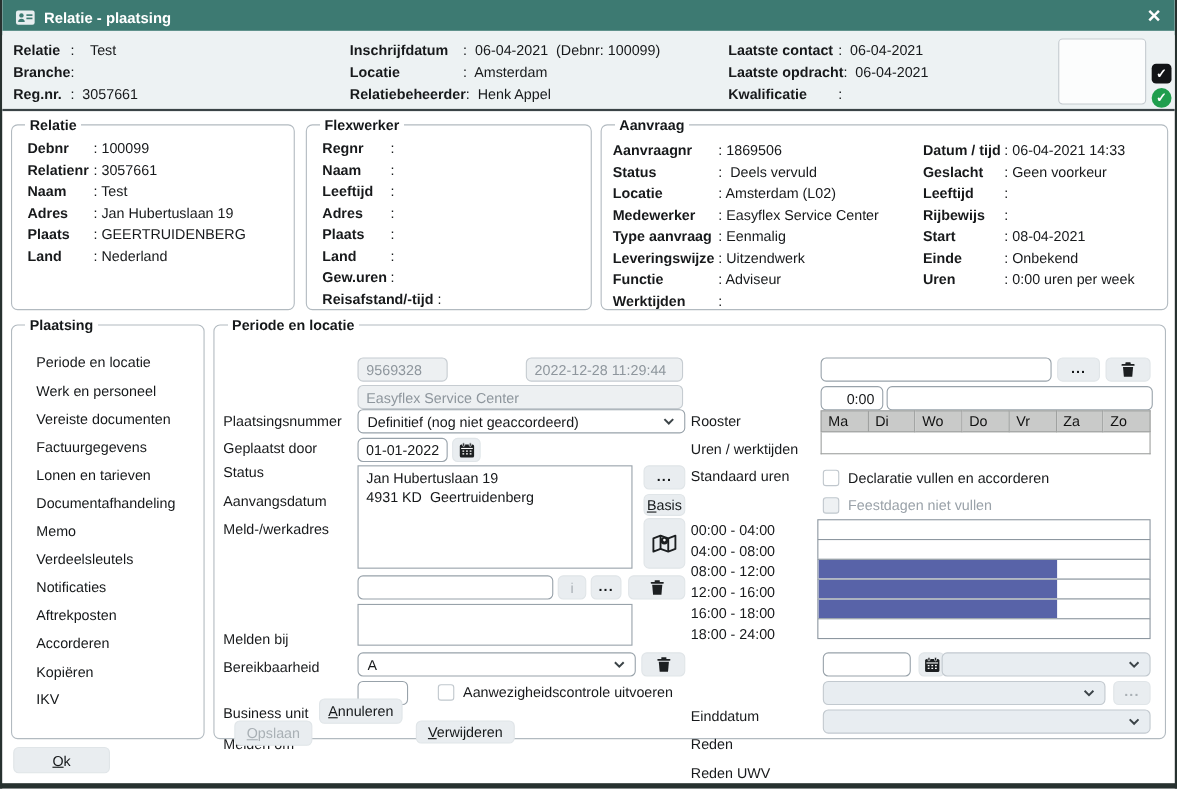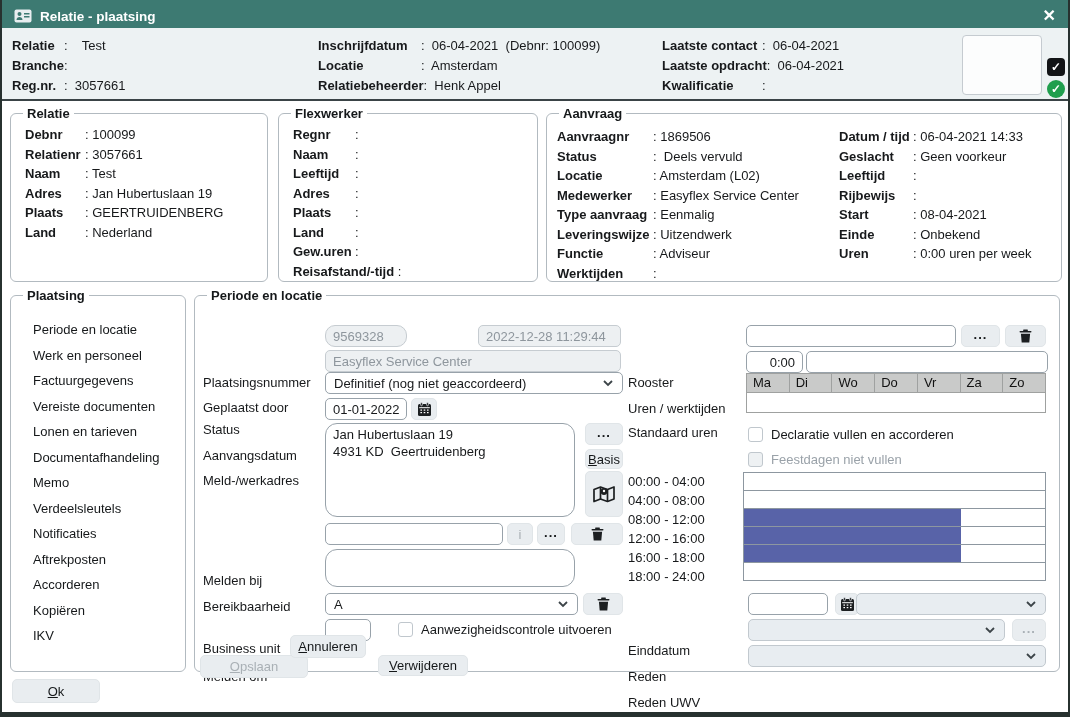--- a/index.html
+++ b/index.html
@@ -25,21 +25,21 @@
   fieldset.fs legend { font-size:13px; font-weight:bold; color:#15181a; padding:0 4px; margin-left:4px; }
   .inforow { display:flex; font-size:13px; line-height:19.5px; color:#17191b; padding-left:6px; }
   .inforow .lbl { font-weight:bold; }
   .menu { padding-top:10px; }
   .menu-item { height:25.5px; line-height:25.5px; font-size:13px; padding-left:14px; color:#15181a; cursor:pointer; }
   .abs { position:absolute; }
   .flabel { font-size:13px; color:#17191b; line-height:22px;margin-top:47px; }
   .inp { height:22px; border:1px solid #98a2aa; border-radius:5px; background:#fff; font-size:13px; padding:0 7px; color:#17191b; }
   .inp.dis { background:#edf0f2; color:#8e969d; border-color:#c6ccd1; }
   .inp.right { text-align:right; }
-  .ta { border:1px solid #98a2aa; border-radius:12px; background:#fff; font-size:13px; padding:2px 7px; color:#17191b; resize:none; line-height:17px; }
+  .ta { border:1px solid #98a2aa; border-radius:0; background:#fff; font-size:13px; padding:2px 7px; color:#17191b; resize:none; line-height:17px; }
   .sel { height:22px; border:1px solid #98a2aa; border-radius:5px; background:#fff; font-size:13px; padding:0 8px; color:#17191b;
          display:flex; align-items:center; cursor:pointer; }
   .sel .stext { flex:1; overflow:hidden; white-space:nowrap; }
   .sel.dis { background:#e8edf1; border-color:#c2c9cf; color:#97a0a7; cursor:default; }
   .btn { display:inline-flex; align-items:center; justify-content:center; background:#e9edf0; border:1px solid #e0e5e8;
          border-radius:5px; height:22px; font-size:13px; color:#15181a; cursor:pointer; }
   .btn.dis { color:#a9b0b5; cursor:default; }
   .btn .dots { letter-spacing:1px; font-weight:bold; transform:translateY(-2px); }
   .cb { display:inline-block; width:15px; height:15px; border:1px solid #c0c7cd; border-radius:3px; background:#fff; cursor:pointer; }
   .cb.dis { background:#eef1f3; cursor:default; }
@@ -252,39 +252,39 @@
           <span class="val">: 0:00 uren per week</span>
         </div>
     </div>
   </fieldset>
 
   <fieldset class="fs" style="left:8px;top:288px;width:176px;height:384px">
     <legend>Plaatsing</legend>
     <div class="menu">
       <div class="menu-item">Periode en locatie</div>
       <div class="menu-item">Werk en personeel</div>
+      <div class="menu-item">Vereiste documenten</div>
       <div class="menu-item">Factuurgegevens</div>
-      <div class="menu-item">Vereiste documenten</div>
       <div class="menu-item">Lonen en tarieven</div>
       <div class="menu-item">Documentafhandeling</div>
       <div class="menu-item">Memo</div>
       <div class="menu-item">Verdeelsleutels</div>
       <div class="menu-item">Notificaties</div>
       <div class="menu-item">Aftrekposten</div>
       <div class="menu-item">Accorderen</div>
       <div class="menu-item">Kopiëren</div>
       <div class="menu-item">IKV</div>
     </div>
   </fieldset>
 
   <fieldset class="fs" style="left:192px;top:288px;width:866px;height:384px">
     <legend>Periode en locatie</legend>
 
     <div class="abs flabel" style="left:8px;top:22px">Plaatsingsnummer</div>
-    <input class="abs inp dis" style="left: 130px; top: 22px; width: 82px; border-radius: 10px;" readonly="" value="9569328">
+    <input class="abs inp dis" style="left: 130px; top: 22px; width: 82px;" readonly="" value="9569328">
     <div class="abs flabel" style="left:218px;top:22px">Datum/tijd</div>
     <input class="abs inp dis" style="left: 283px; top: 22px; width: 143px;" readonly="" value="2022-12-28 11:29:44">
 
     <div class="abs flabel" style="left:8px;top:47px">Geplaatst door</div>
     <input class="abs inp dis" style="left: 130px; top: 47px; width: 296px;" readonly="" value="Easyflex Service Center">
 
     <div class="abs flabel" style="left:8px;top:69px">Status</div>
     <div class="abs sel" style="left:130px;top:69px;width:298px">
       <span class="stext">Definitief (nog niet geaccordeerd)</span>
       <span>
@@ -371,21 +371,21 @@
             <path d="M1.9 4.7h9.2l-0.8 8.9H2.7z" fill="#1c1f21"></path>
           </svg>
         </span>
     </button>
 
     <div class="abs flabel" style="left:8px;top:316px">Melden om</div>
     <input class="abs inp" style="left: 130px; top: 316px; width: 46px;" value="">
     <span class="abs cb" style="left:203px;top:319px"></span>
     <span class="abs cblabel" style="left:226px;top:316px;line-height:22px">Aanwezigheidscontrole uitvoeren</span>
 
-    <button class="abs btn dis" style="left:5px;top:352px;width:108px;height:23px">
+    <button class="abs btn dis" style="left:18px;top:352px;width:71px;height:23px">
         <span><u>O</u><span>pslaan</span></span>
       </button>
     <button class="abs btn" style="left:95px;top:332px;width:76px;height:23px">
         <span><u>A</u><span>nnuleren</span></span>
       </button>
     <button class="abs btn" style="left:183px;top:352px;width:90px;height:21px">
         <span><u>V</u><span>erwijderen</span></span>
       </button>
 
     <div class="abs flabel" style="left:433px;top:22px">Rooster</div>

